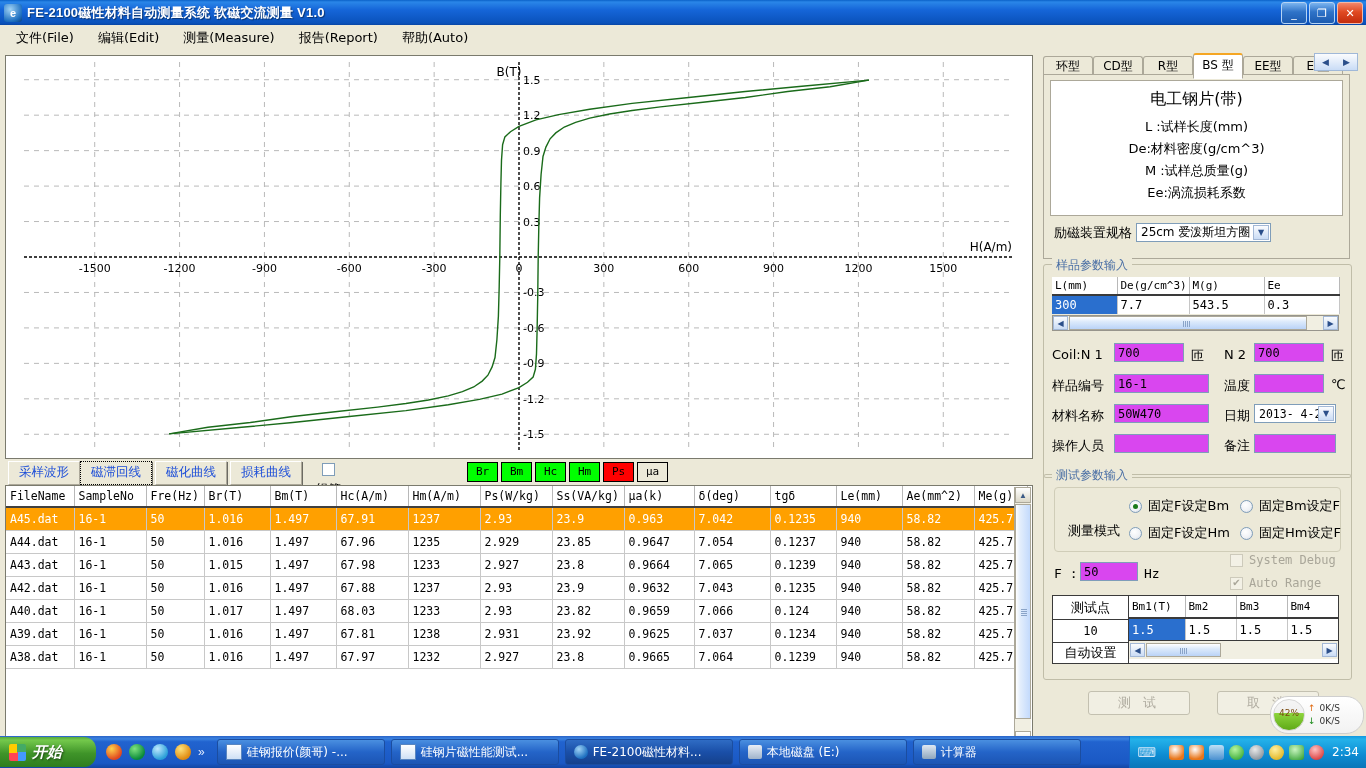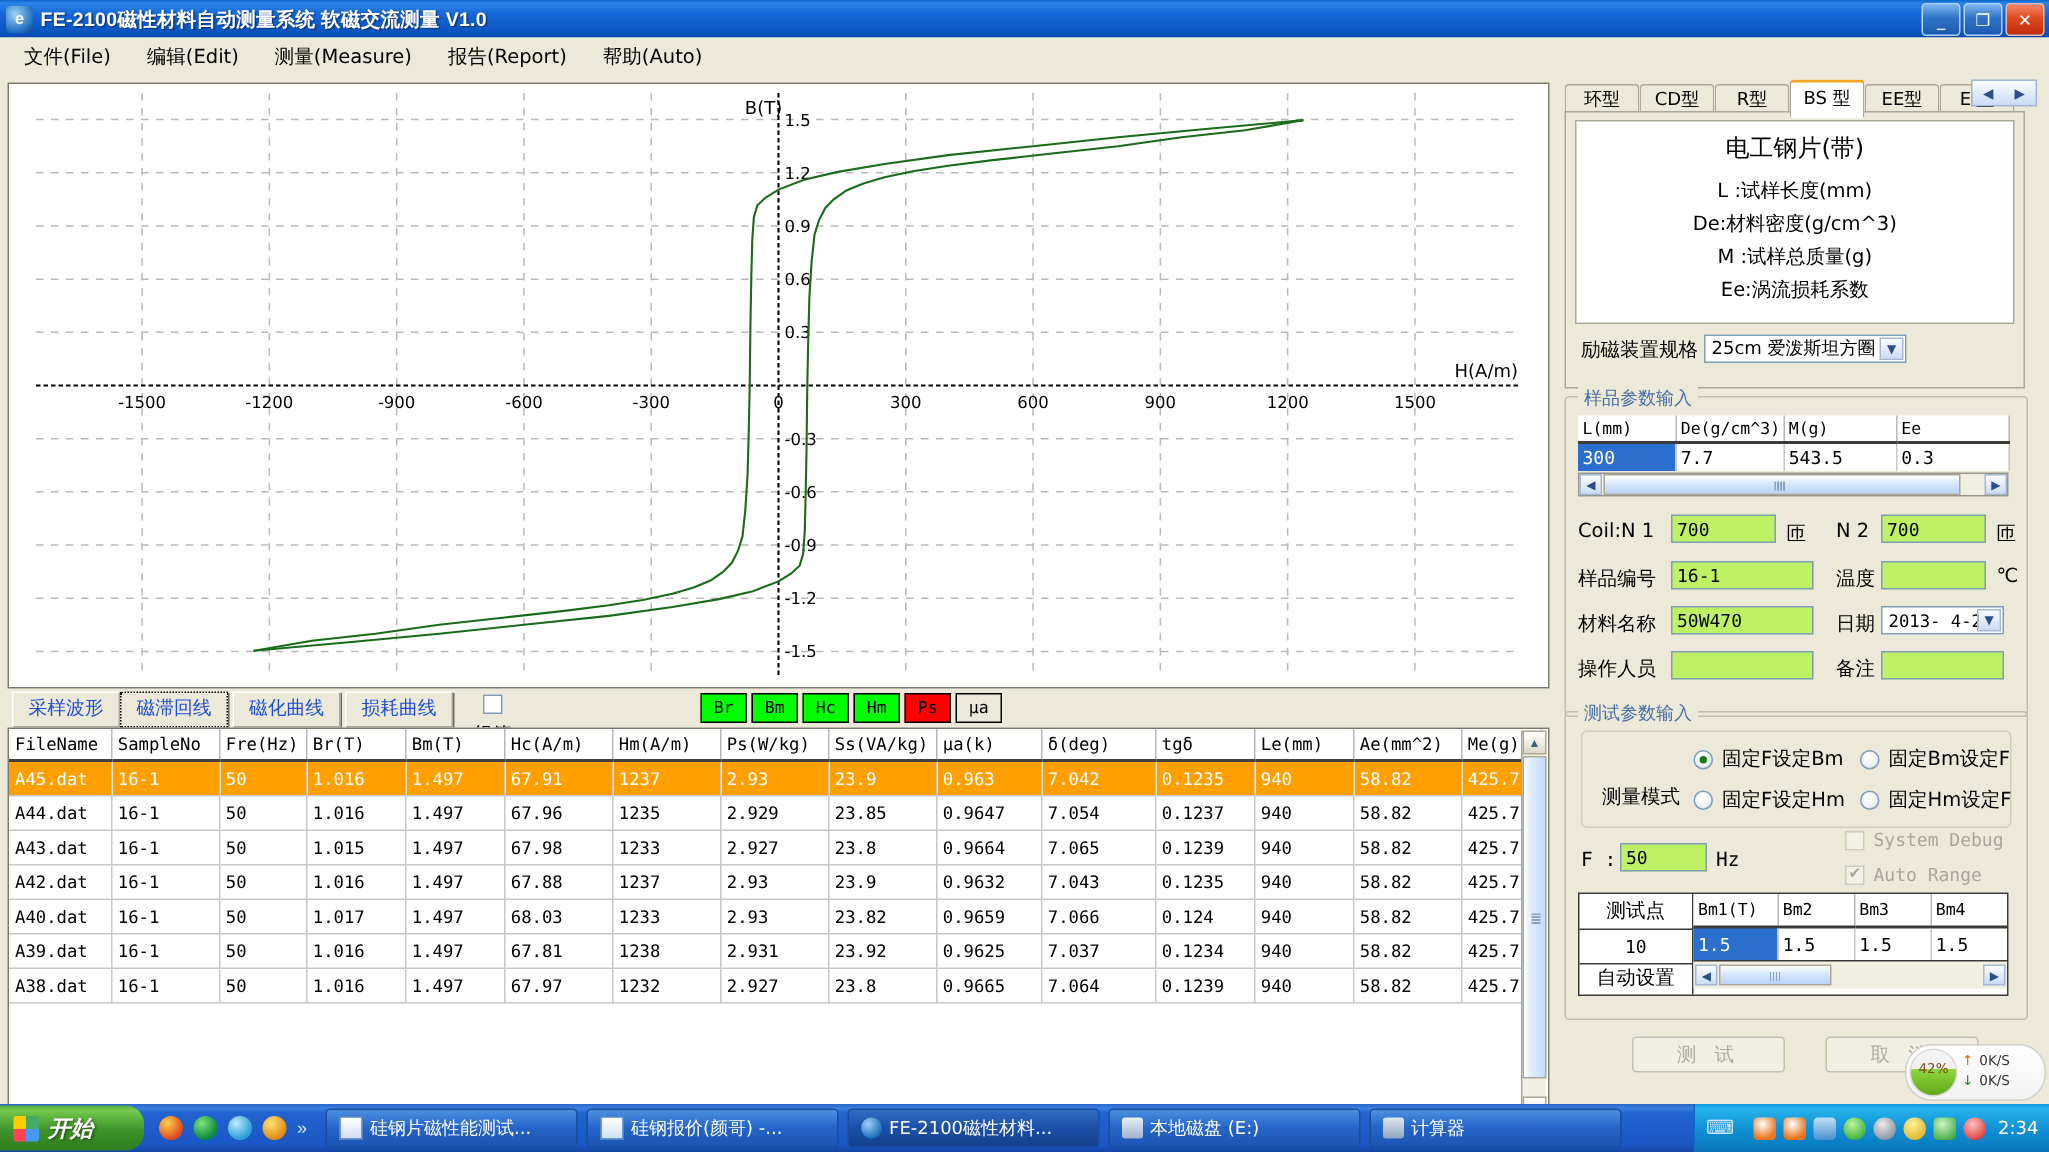--- a/index.html
+++ b/index.html
@@ -107,21 +107,21 @@
   .minitable th{border-right:1px solid #b8b8b8;border-bottom:2px solid #3a3a3a;background:#fff;font-weight:normal;
     font-size:11px;text-align:left;padding:2px 3px;height:17px;box-sizing:border-box;}
   .minitable td{border-right:1px solid #c6c6c6;background:#fff;font-size:12px;padding:2px 3px;height:19px;box-sizing:border-box;}
   .minitable td.selcell{background:#2a6fce;color:#fff;}
 
   .sbar{position:relative;height:16px;background:#f1efe2;border:1px solid #97958c;box-sizing:border-box;}
   .sbar .ar{position:absolute;top:0;width:15px;height:14px;background:linear-gradient(to bottom,#fbfcfe,#cadcf5);
     border:1px solid #a3b8d6;box-sizing:border-box;display:flex;align-items:center;justify-content:center;color:#2b4f8a;font-size:8px;}
   .sbar .th{position:absolute;top:0px;height:14px;background:linear-gradient(to bottom,#fff,#dceafb 40%,#bad3f7);border:1px solid #aca899;box-sizing:border-box;}
 
-  .fld{position:absolute;height:19px;background:#bef264;border:1px solid #7f9db9;box-sizing:border-box;
+  .fld{position:absolute;height:19px;background:#d946ef;border:1px solid #7f9db9;box-sizing:border-box;
     font-size:12px;font-family:"DejaVu Sans Mono",monospace;padding:1px 3px;line-height:16px;color:#000;}
   .lab{position:absolute;font-size:13px;font-family:"DejaVu Sans",sans-serif;color:#000;}
 
   .radio{position:absolute;display:flex;align-items:center;gap:6px;font-size:13px;font-family:"DejaVu Sans",sans-serif;}
   .rdot{width:13px;height:13px;border-radius:50%;background:radial-gradient(circle at 40% 35%,#fff,#eef1f5 60%,#c9cfd8);
       border:1px solid #7f9db9;box-sizing:border-box;display:flex;align-items:center;justify-content:center;}
   .rdot i{width:5px;height:5px;border-radius:50%;background:#1a7a1a;display:none;}
   .rdot.on i{display:block;}
 
   .bigbtn{position:absolute;height:22px;border:1px solid #c3c0b0;border-radius:3px;background:#f1efe3;
@@ -647,25 +647,25 @@
   <div class="qlaunch">
     <div class="qicon" style="background:radial-gradient(circle at 35% 30%,#ffd24a,#e0471f 70%);"></div>
     <div class="qicon" style="background:radial-gradient(circle at 35% 30%,#7fe37f,#0a8a3a 70%);"></div>
     <div class="qicon" style="background:radial-gradient(circle at 35% 30%,#bfe9ff,#2a9fd8 70%);"></div>
     <div class="qicon" style="background:radial-gradient(circle at 35% 30%,#ffe27a,#e08a10 70%);"></div>
     <span style="color:#dfeaff;font-size:12px;">»</span>
   </div>
 
   <div class="tbitem" style="width:150px;">
     <span class="tbicon" style="background:linear-gradient(to bottom,#fff,#cfe0f5);border:1px solid #5a86c0;"></span>
-    <span>硅钢片磁性能测试...</span>
+    <span>硅钢报价(颜哥) -...</span>
   </div>
   <div class="tbitem" style="width:150px;">
     <span class="tbicon" style="background:linear-gradient(to bottom,#fff,#cfe0f5);border:1px solid #5a86c0;"></span>
-    <span>硅钢报价(颜哥) -...</span>
+    <span>硅钢片磁性能测试...</span>
   </div>
   <div class="tbitem active" style="width:150px;">
     <span class="tbicon" style="border-radius:50%;background:radial-gradient(circle at 35% 30%,#9fd2f5,#1d6fc0 70%);"></span>
     <span>FE-2100磁性材料...</span>
   </div>
   <div class="tbitem" style="width:150px;">
     <span class="tbicon" style="background:linear-gradient(to bottom,#e8eef6,#9fb3cb);border-radius:2px;"></span>
     <span>本地磁盘 (E:)</span>
   </div>
   <div class="tbitem" style="width:150px;">

